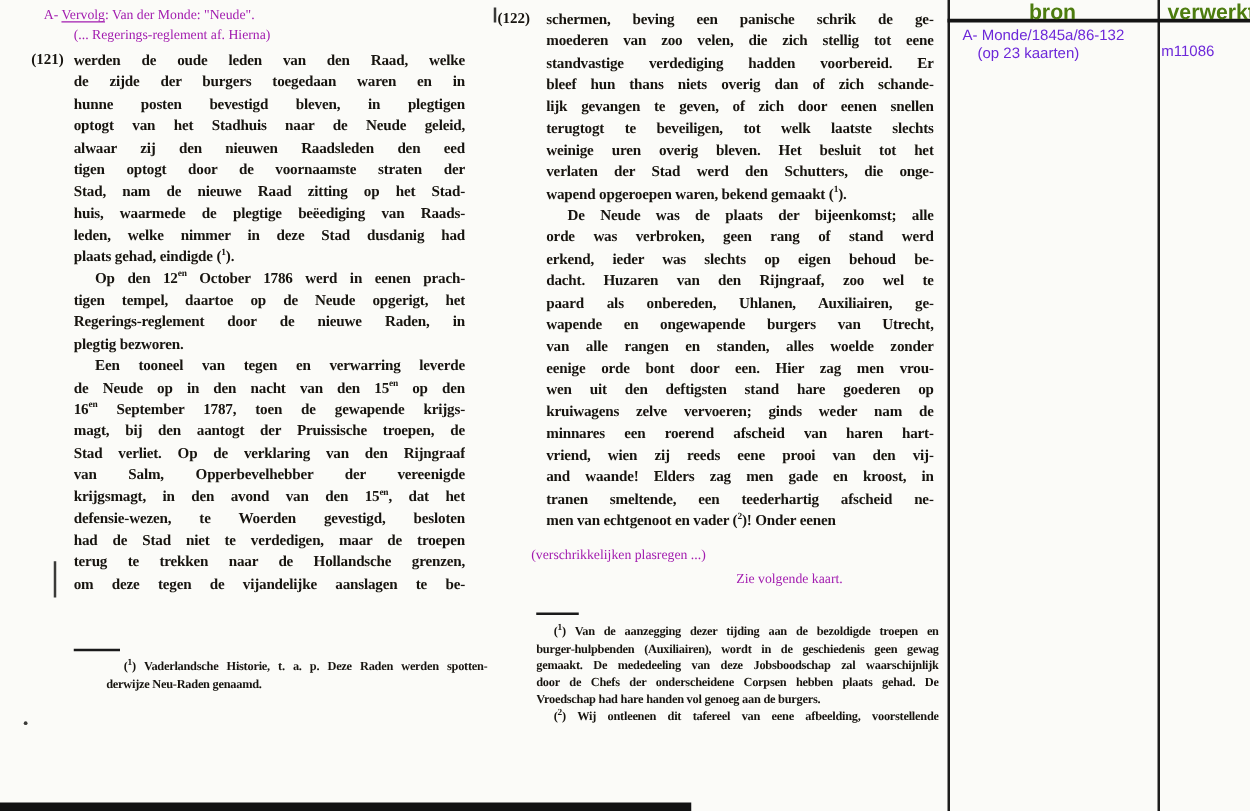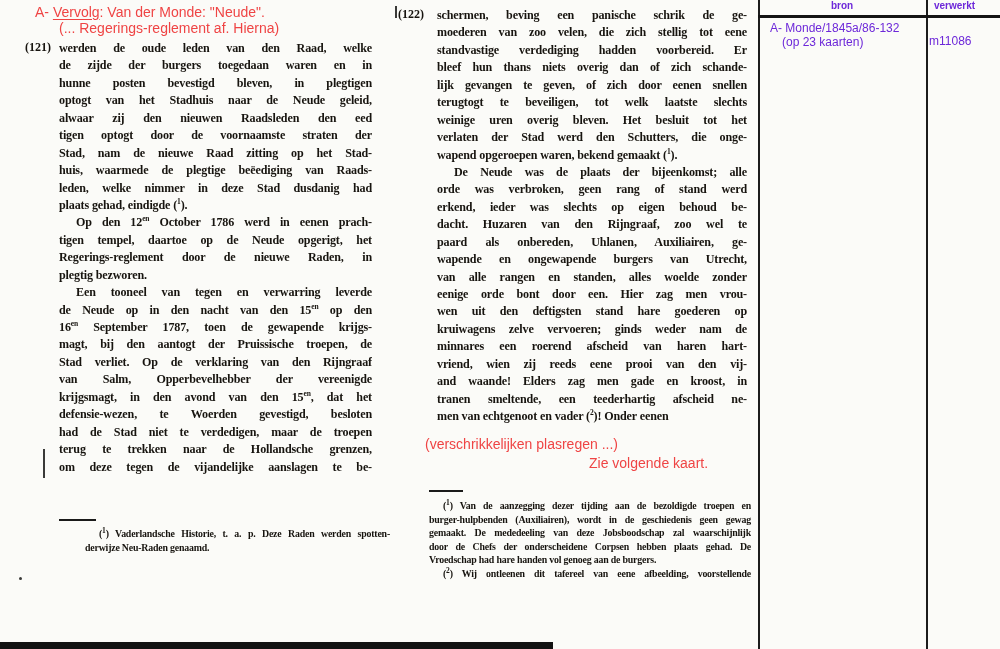--- a/index.html
+++ b/index.html
@@ -16,29 +16,29 @@
   .bodycol .tline.pend { text-align-last:left; }
   .bodycol .tline.pind { text-indent:17px; }
   sup { font-size:7.5px; vertical-align:super; line-height:0; }
   
   .fncol { font-size:9.9px; font-weight:bold; letter-spacing:-0.2px; }
   .fncol .tline { height:13.6px; line-height:13.6px; text-align:justify; text-align-last:justify; overflow:hidden; }
   .fncol .tline.pend { text-align-last:left; }
   .fncol .tline.pind { text-indent:14px; }
   .fnrule { height:2px; background:#1a1a1a; }
   
-  .tw { font-family:Liberation Sans, sans-serif; font-size:14px; line-height:15px; color:#ef4444; white-space:pre; }
+  .tw { font-family:Liberation Serif, serif; font-size:11px; line-height:15px; color:#a21caf; white-space:pre; }
   .tw .u { text-decoration:underline; text-underline-offset:2px; }
   .tw-small { font-family:Liberation Sans, sans-serif; font-size:12px; line-height:14px; color:#6d28d9; white-space:pre; }
   
   .marker { font-size:12px; font-weight:bold; font-family:"Liberation Serif", serif; }
   
   .vline { width:2px; background:#1c1c1c; }
   .hline { height:2.5px; background:#141414; }
-  .tab-header { font-family:"Liberation Sans", sans-serif; font-size:10px; font-weight:bold; color:#6d28d9; }
+  .tab-header { font-family:"Liberation Sans", sans-serif; font-size:17px; font-weight:bold; color:#4d7c0f; }
   
   .artifact { background:#3a3a38; }
   .bottom-bar { background:#121212; }
 </style>
 </head>
 <body>
 
 <div class="page">
 
   <div class="abs tw" style="left:35px; top:5px;"><span>A- </span><span class="u">Vervolg</span><span>: Van der Monde: "Neude".</span></div>

